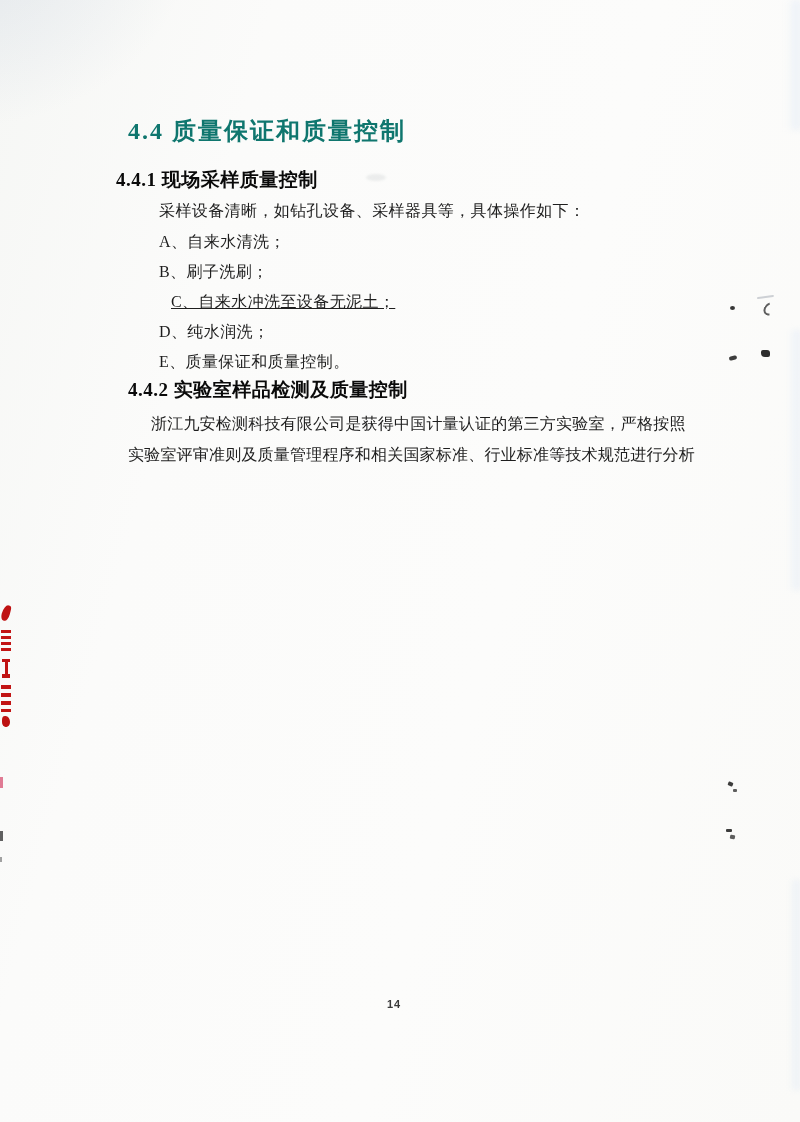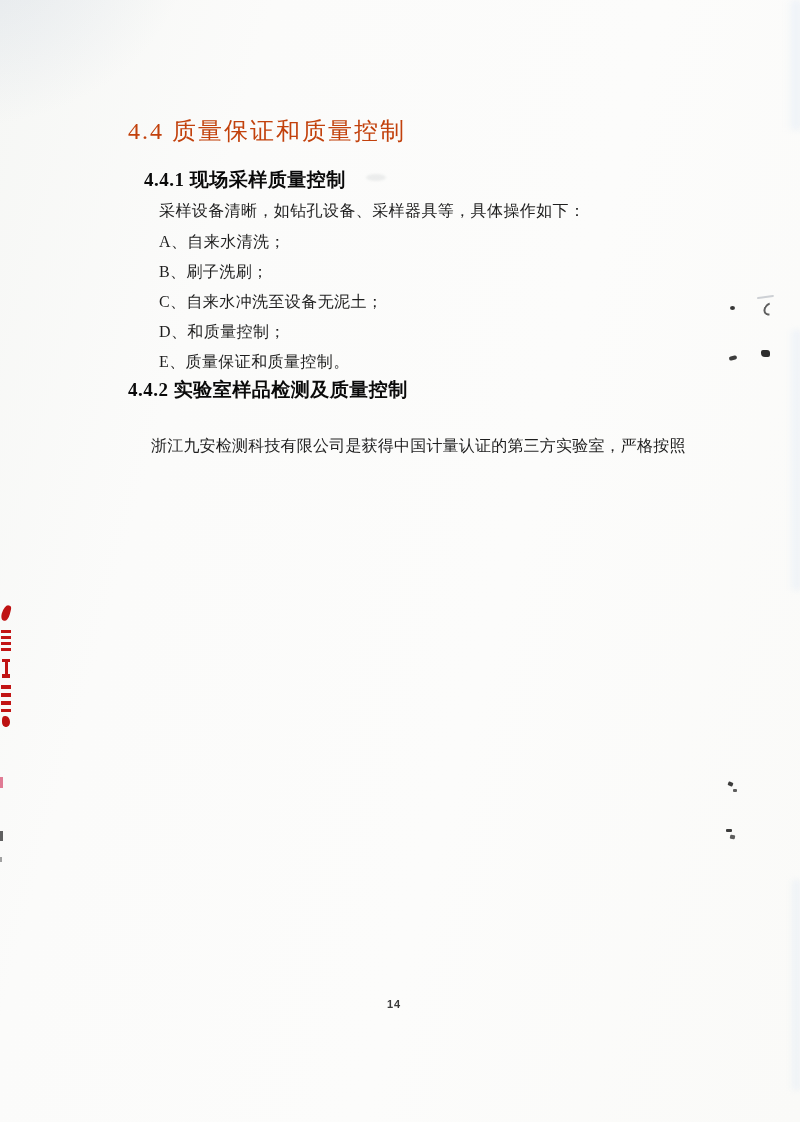--- a/index.html
+++ b/index.html
@@ -26,36 +26,36 @@
   }
   .edge-strip {
     background: linear-gradient(to left, rgba(203,220,242,0.42), rgba(210,226,244,0.18) 55%, rgba(255,255,255,0));
     filter: blur(3px);
     pointer-events: none;
   }
 
   
   .h1 {
     left: 128px; top: 115px;
-    font-size: 24px; font-weight: 400; letter-spacing: 2px;
-    color: #c2410c; white-space: nowrap;
+    font-size: 24px; font-weight: 700; letter-spacing: 2px;
+    color: #0f766e; white-space: nowrap;
   }
   .h2 { font-size: 19px; font-weight: 700; letter-spacing: 0.5px; color: #0a0a0a; white-space: nowrap; }
-  .h2-441 { left: 144px; top: 167px; }
+  .h2-441 { left: 116px; top: 167px; }
   .h2-442 { left: 128px; top: 377px; }
   .body-line { font-size: 16px; letter-spacing: 0.4px; color: #1e1e1e; white-space: nowrap; text-align: center; }
   .intro { left: 159px; top: 201px; }
   .step-0 { left: 159px; top: 232px; }
   .step-1 { left: 159px; top: 262px; }
-  .step-2 { left: 159px; top: 292px; }
+  .step-2 { left: 171px; top: 292px; text-decoration: underline; }
   .step-3 { left: 159px; top: 322px; }
   .step-4 { left: 159px; top: 352px; }
   .p442 { left: 128px; top: 408px; width: 548px; }
   .p442 .pline { font-size: 16px; letter-spacing: 0.2px; color: #1e1e1e; line-height: 31px; white-space: nowrap; }
-  .p442 .pline.indent { padding-left: 23px; margin-top: 22px; }
+  .p442 .pline.indent { padding-left: 23px; }
 
   .page-num {
     left: 387px; top: 998px;
     font-family: "Liberation Sans", "DejaVu Sans", sans-serif;
     font-size: 11px; font-weight: 700; color: #3a3a3a; letter-spacing: 1px;
   }
 
   
   .frag { position: absolute; pointer-events: none; }
   .f1 { left: 2px; top: 605px; width: 8px; height: 16px; background: #bf1212;
@@ -101,27 +101,28 @@
 <div class="abs edge-strip" style="left:789px; top:880px; width:11px; height:210px;"></div>
 
 <div class="abs h1">4.4 质量保证和质量控制</div>
 
 <div class="abs h2 h2-441">4.4.1 现场采样质量控制</div>
 <div class="abs body-line intro">采样设备清晰，如钻孔设备、采样器具等，具体操作如下：</div>
 
 <div class="abs body-line step-0">A、自来水清洗；</div>
 <div class="abs body-line step-1">B、刷子洗刷；</div>
 <div class="abs body-line step-2">C、自来水冲洗至设备无泥土；</div>
-<div class="abs body-line step-3">D、和质量控制；</div>
+<div class="abs body-line step-3">D、纯水润洗；</div>
 <div class="abs body-line step-4">E、质量保证和质量控制。</div>
 
 <div class="abs h2 h2-442">4.4.2 实验室样品检测及质量控制</div>
 
 <div class="abs p442">
   <div class="pline indent">浙江九安检测科技有限公司是获得中国计量认证的第三方实验室，严格按照</div>
+  <div class="pline">实验室评审准则及质量管理程序和相关国家标准、行业标准等技术规范进行分析</div>
 </div>
 
 <div class="abs page-num">14</div>
 
 <div class="frag f1"></div>
 <div class="frag f2"></div>
 <div class="frag f3"></div>
 <div class="frag f4"></div>
 <div class="frag f5"></div>
 <div class="frag f6"></div>

